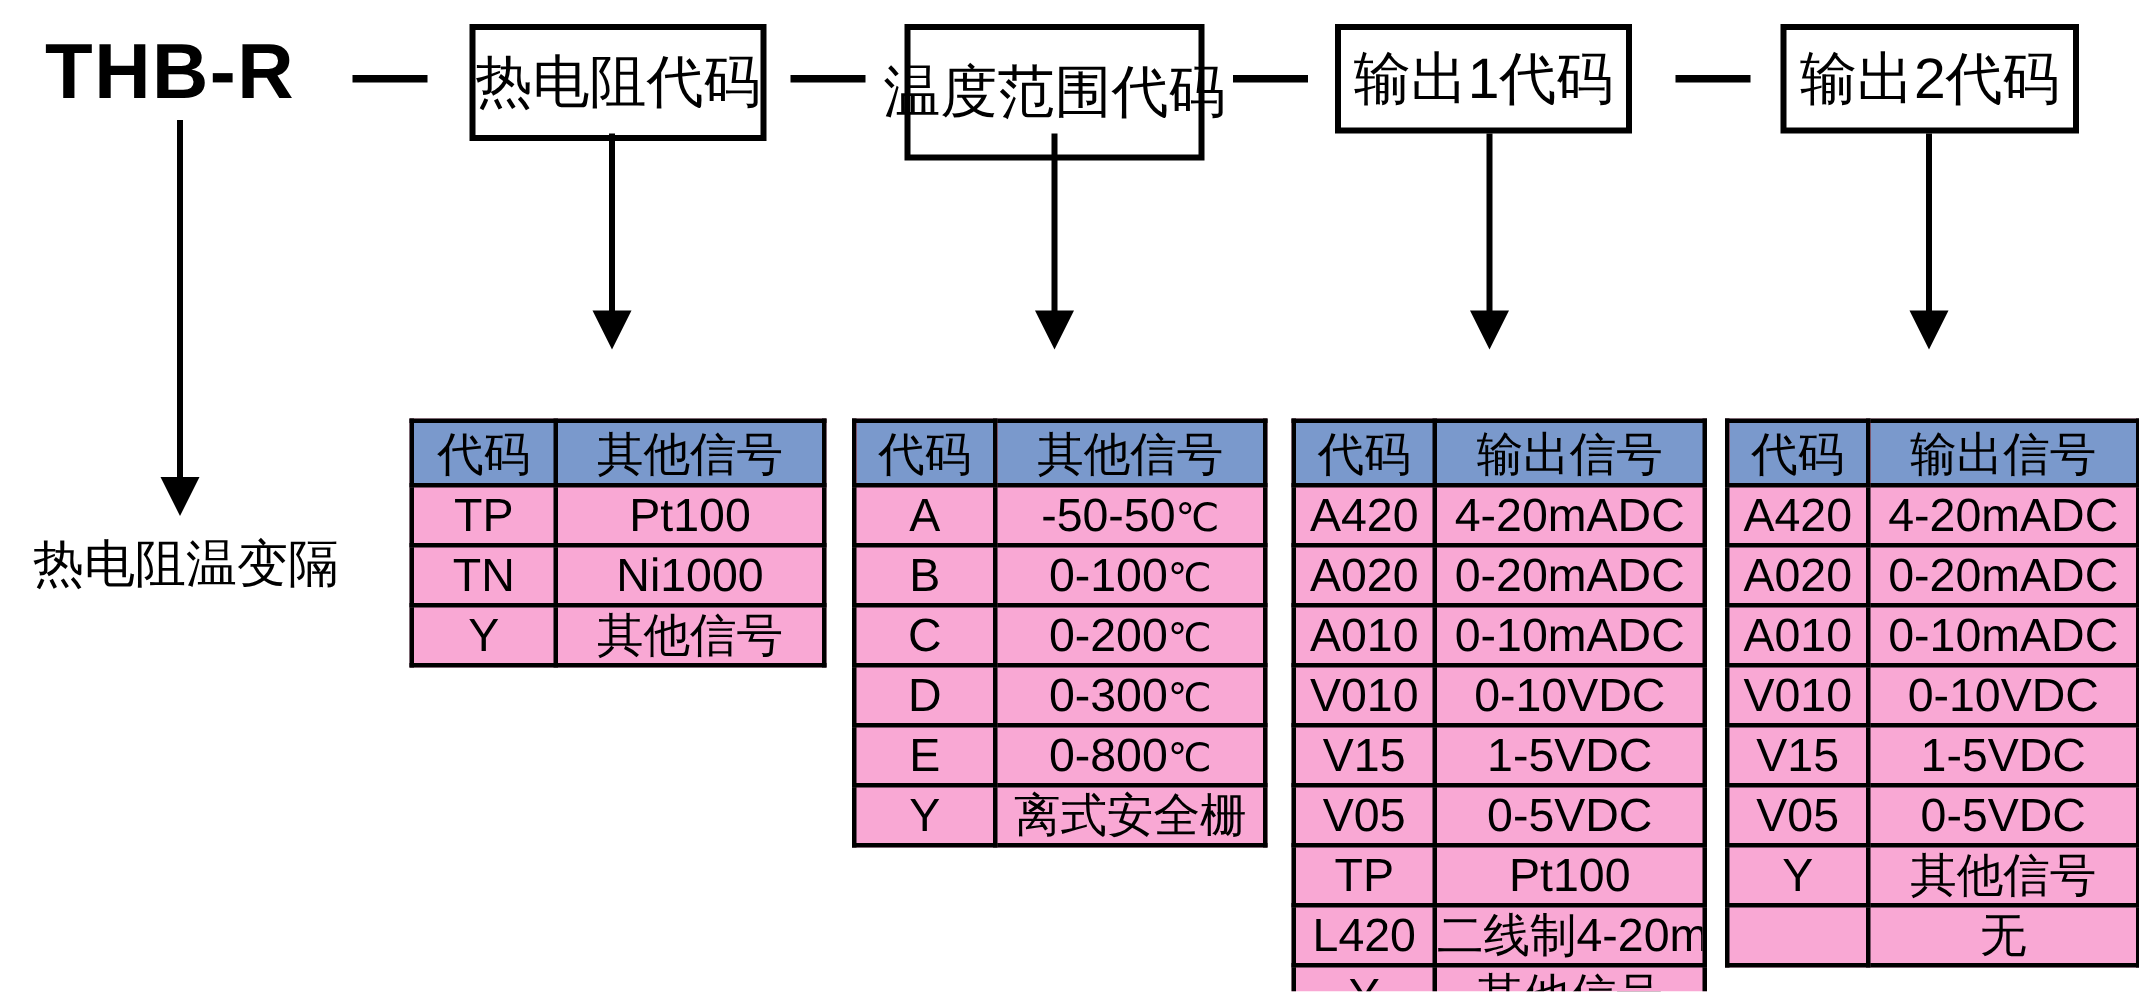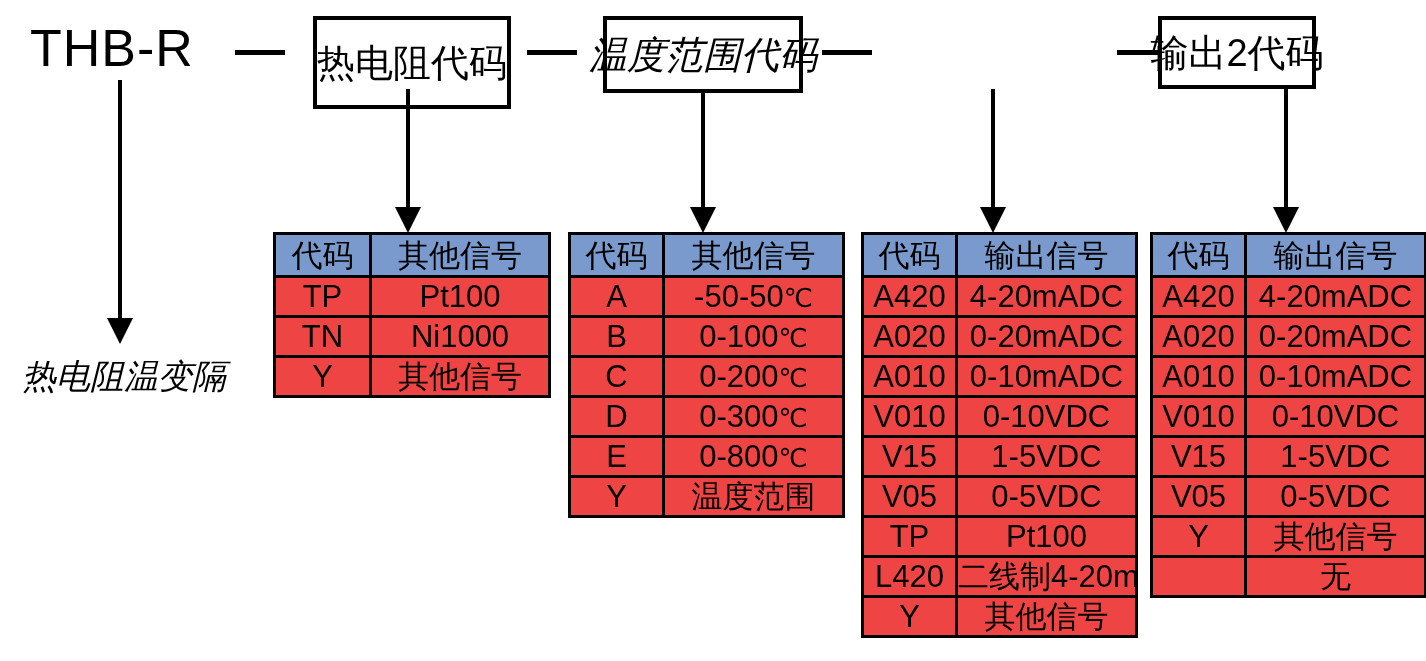--- a/index.html
+++ b/index.html
@@ -19,20 +19,21 @@
     overflow: hidden;
   }
 
   
   .model-root {
     position: absolute;
     font-size: 52px;
     letter-spacing: 1px;
     white-space: nowrap;
     line-height: 1;
+    font-weight: bold;
   }
   .code-box {
     position: absolute;
     border: 4px solid #000;
     background: #ffffff;
     box-sizing: border-box;
     display: flex;
     align-items: center;
     justify-content: center;
     font-size: 38px;
@@ -60,29 +61,29 @@
     border-top: 26px solid #000;
   }
 
   
   .left-caption {
     position: absolute;
     font-size: 34px;
     line-height: 1.25;
     text-align: center;
     white-space: nowrap;
-    font-style: italic;
   }
 
   
   .spec-table {
     position: absolute;
     border-collapse: collapse;
     table-layout: fixed;
-    background: #ef4444;
+    background: #f9a8d4;
+    margin-top: 47px;
   }
   .spec-table th,
   .spec-table td {
     border: 3px solid #000;
     text-align: center;
     padding: 0;
     font-size: 31px;
     line-height: 1;
     white-space: nowrap;
     overflow: hidden;
@@ -102,27 +103,30 @@
 
 <div id="canvas">
 
   <div class="model-root" style="left:30px; top:22px;">THB-R</div>
 
   <div class="dash" style="left:235px; top:50px; width:50px;"></div>
   <div class="dash" style="left:527px; top:50px; width:50px;"></div>
   <div class="dash" style="left:822px; top:50px; width:50px;"></div>
   <div class="dash" style="left:1117px; top:50px; width:50px;"></div>
 
-  <div class="code-box" style="left:313px; top:16px; width:198px; height:93px;">
+  <div class="code-box" style="left:313px; top:16px; width:198px; height:78px;">
     <span>热电阻代码</span>
   </div>
-  <div class="code-box" style="left:603px; top:16px; width:200px; height:77px;font-style:italic;">
+  <div class="code-box" style="left:603px; top:16px; width:200px; height:91px;">
     <span>温度范围代码</span>
   </div>
-  <div class="code-box" style="left:1158px; top:16px; width:158px; height:73px;">
+  <div class="code-box" style="left:890px; top:16px; width:198px; height:73px;">
+    <span>输出1代码</span>
+  </div>
+  <div class="code-box" style="left:1187px; top:16px; width:199px; height:73px;">
     <span>输出2代码</span>
   </div>
 
   <div class="vline" style="left:118px; top:80px; height:242px;"></div>
   <div class="arrowhead" style="left:107px; top:318px;"></div>
 
   <div class="vline" style="left:406px; top:89px; height:122px;"></div>
   <div class="arrowhead" style="left:395px; top:207px;"></div>
 
   <div class="vline" style="left:701px; top:89px; height:122px;"></div>
@@ -192,21 +196,21 @@
         <tr>
           <td>D</td>
           <td>0-300<span class="deg">℃</span></td>
         </tr>
         <tr>
           <td>E</td>
           <td>0-800<span class="deg">℃</span></td>
         </tr>
         <tr>
           <td>Y</td>
-          <td>温度范围</td>
+          <td>离式安全栅</td>
         </tr>
       </tbody>
   </table>
 
   <table class="spec-table" id="tbl2" style="left:861px; top:232px; width:274px;">
     <colgroup>
         <col style="width:94px;">
         <col style="width:180px;">
       </colgroup>
     <thead>

